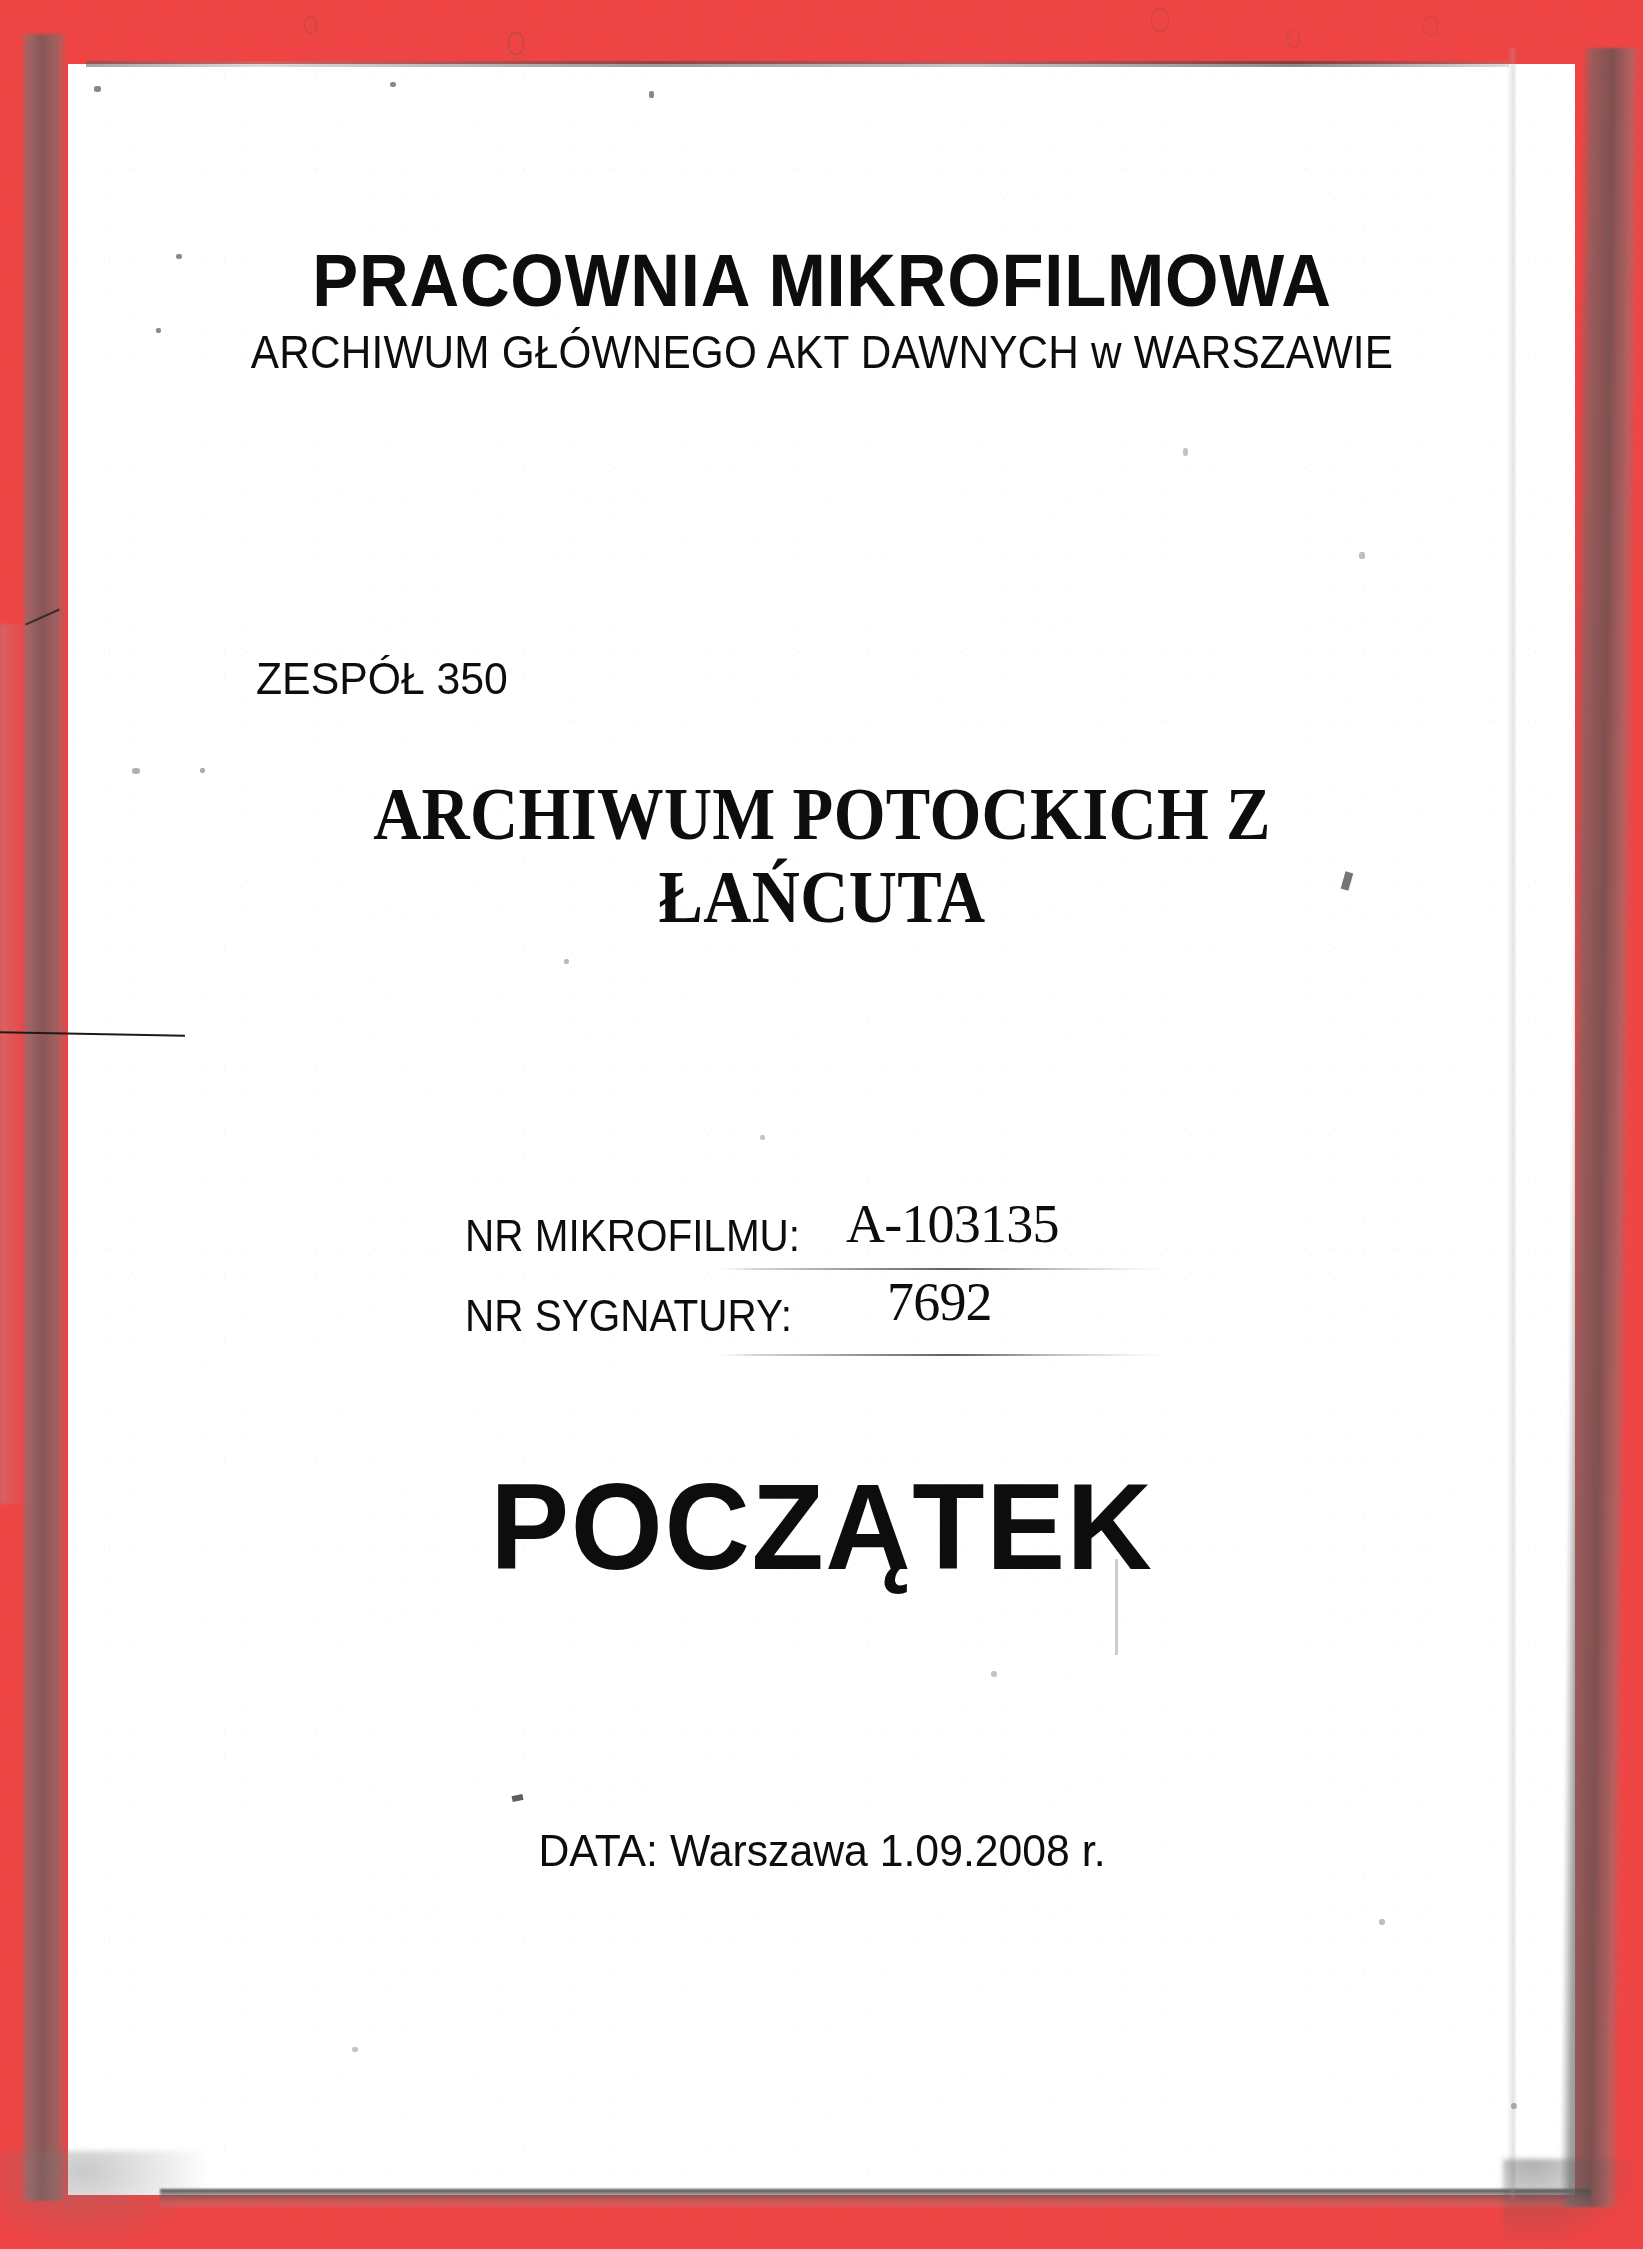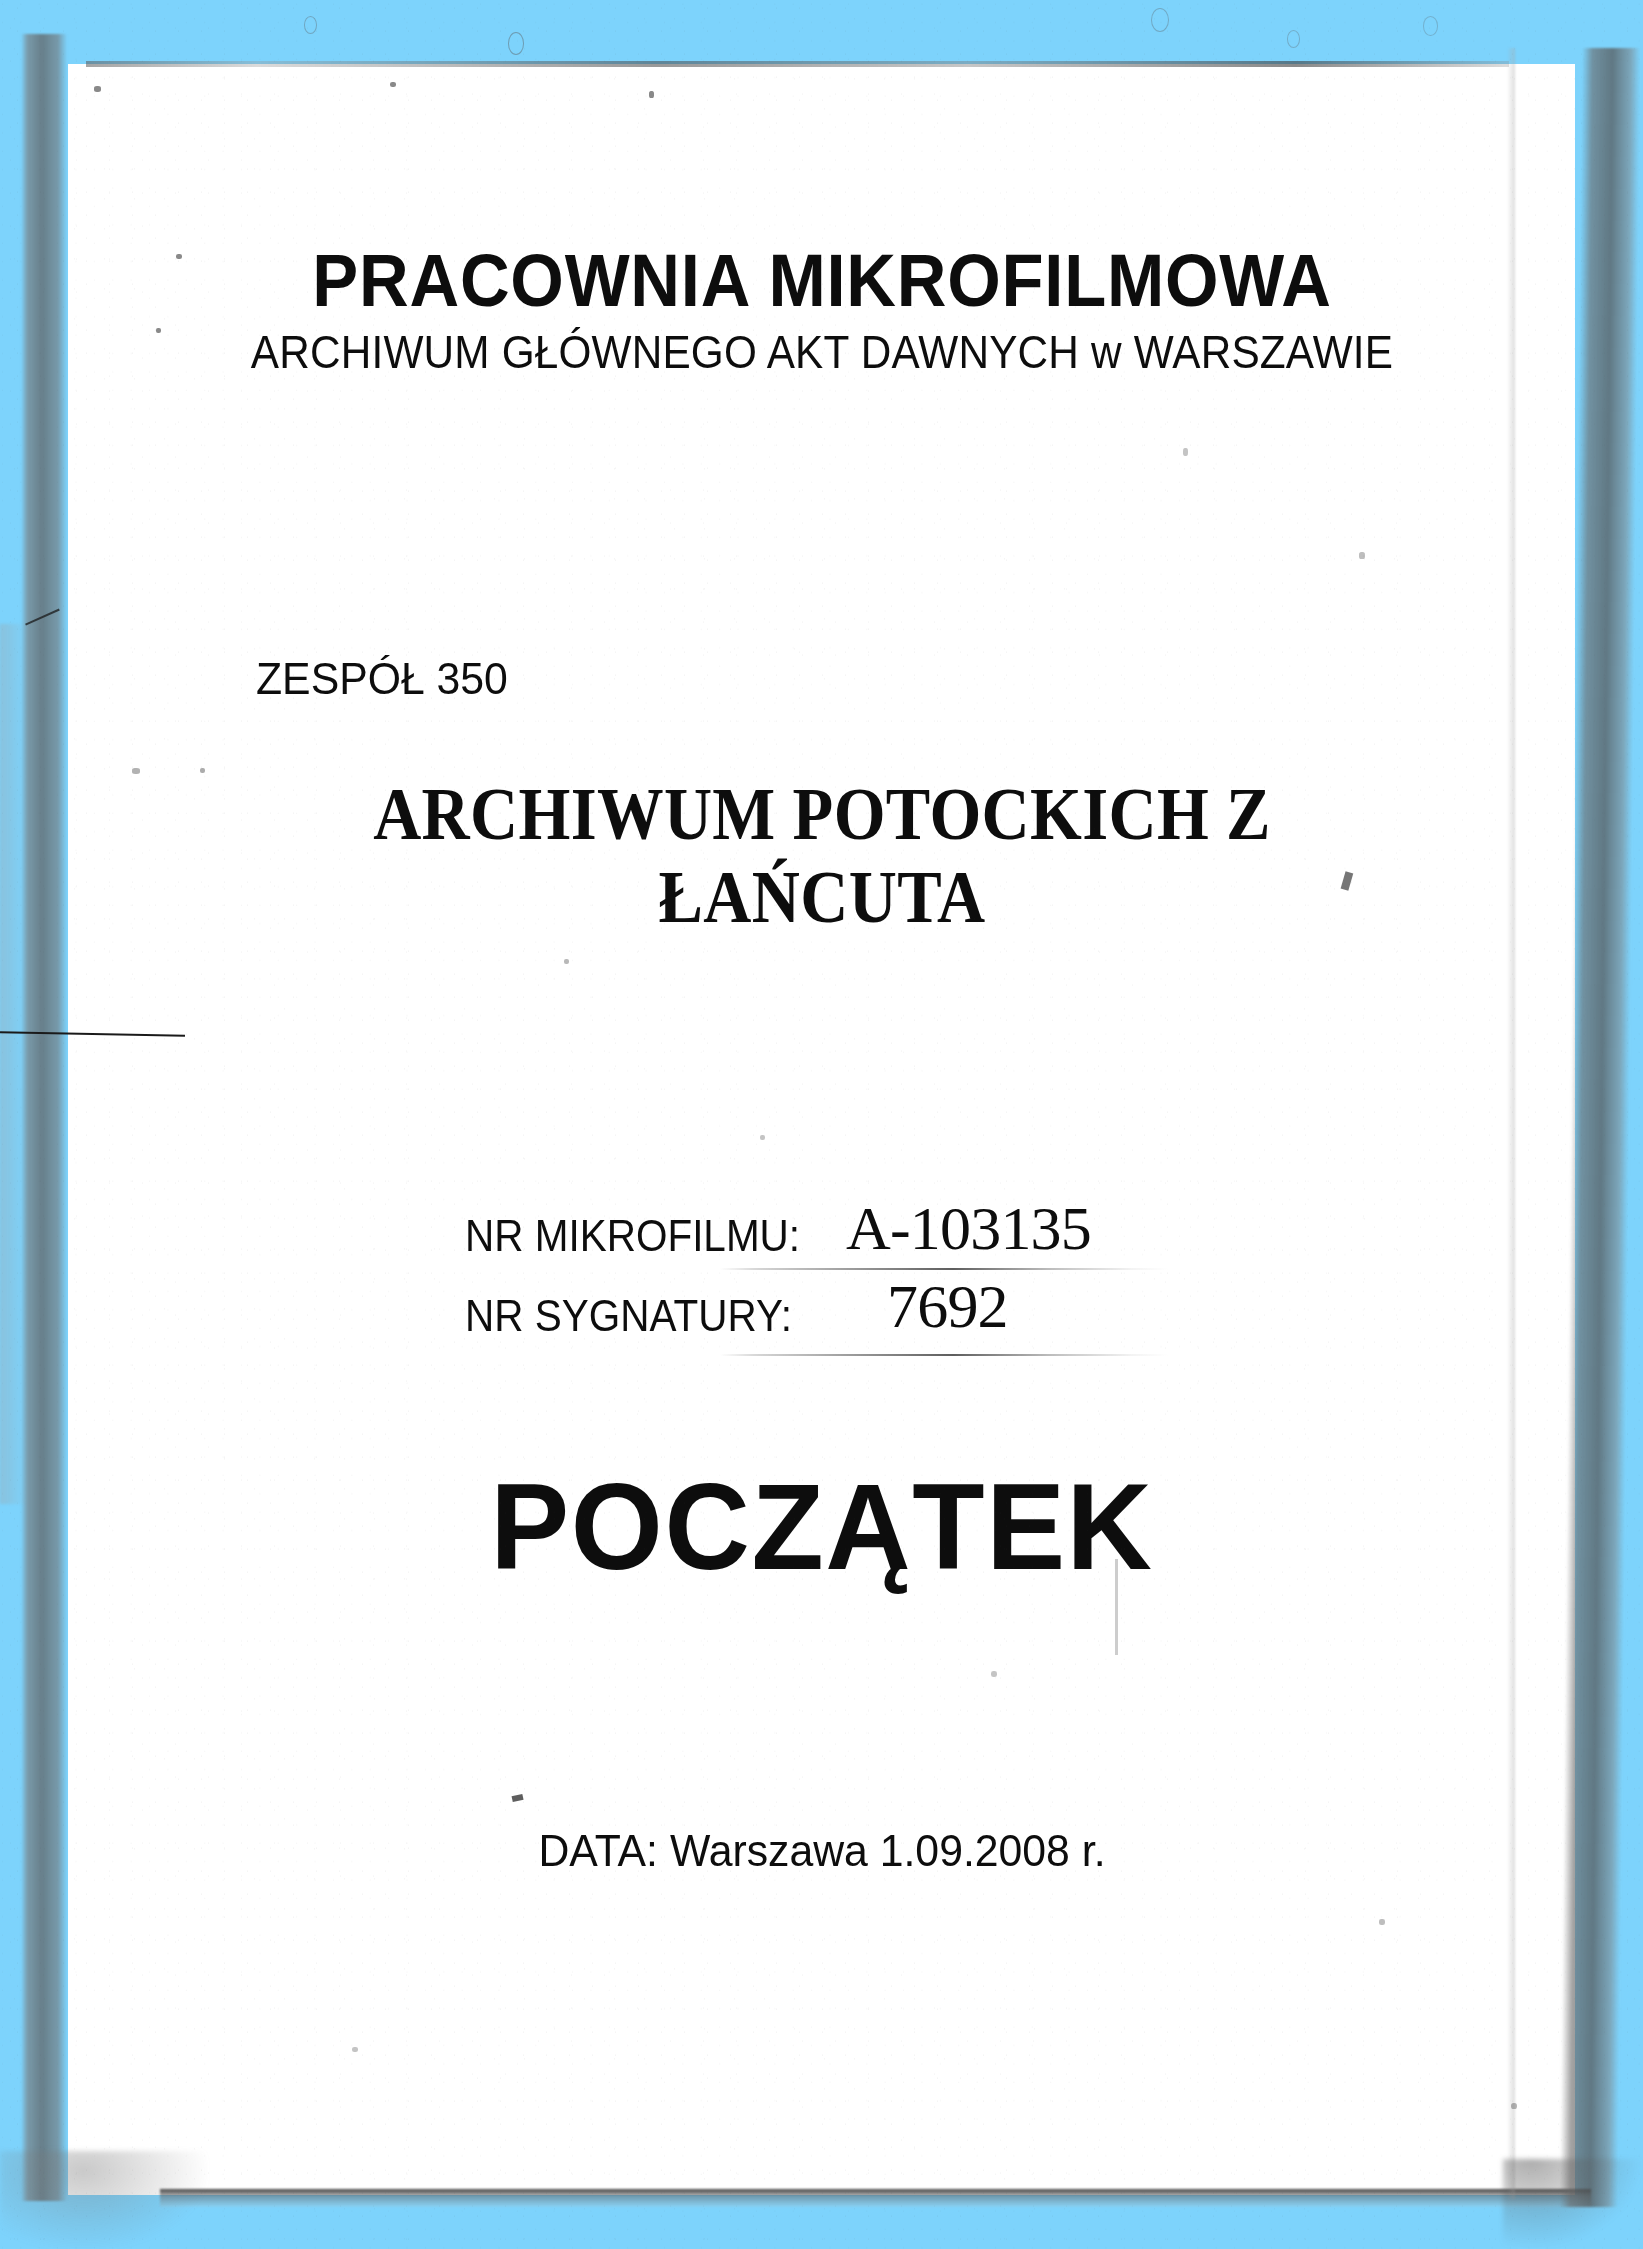--- a/index.html
+++ b/index.html
@@ -1,20 +1,20 @@
 <!DOCTYPE html>
 <html style="font-size:12.8px"><head>
 <meta charset="utf-8">
 <style>
   html,body{margin:0;padding:0;background:#ffffff;}
   body{width:1644px;height:2250px;position:relative;overflow:hidden;
        font-family:"Liberation Sans",sans-serif;color:#0d0d0d;}
 
   
-  #scan{position:absolute;inset:0;background:#7dd3fc;text-decoration:underline;}
+  #scan{position:absolute;inset:0;background:#ef4444;text-decoration:underline;}
 
   
   .paper{position:absolute;left:68px;top:64px;width:1507px;height:2131px;
          background:#ffffff;}
 
   
   .edge-top{position:absolute;left:86px;top:61px;width:1423px;height:5.6px;
       background:linear-gradient(90deg,
         rgba(90,90,90,.55) 0%, rgba(150,150,150,.35) 12%,
         rgba(70,70,70,.55) 40%, rgba(120,120,120,.42) 62%,
@@ -79,21 +79,21 @@
       transform:scaleX(.90);transform-origin:50% 50%;}
   .t-coll1{top:772px;}
   .t-coll2{top:855px;}
 
   .lbl{font-size:44px;font-weight:normal;transform:scaleX(.92);
        transform-origin:0 50%;position:absolute;}
   .lbl1{left:465px;top:1211px;}
   .lbl2{left:465px;top:1291px;}
 
   .val{position:absolute;font-family:"Liberation Serif",serif;
-       font-weight:normal;font-size:62px;}
+       font-weight:normal;font-size:54px;}
   .val1{left:846px;top:1193px;letter-spacing:-0.8px;}
   .val2{left:887px;top:1271px;letter-spacing:-0.8px;}
 
   .t-poczatek{left:0;top:1457px;width:1644px;text-align:center;
       font-size:122px;font-weight:bold;letter-spacing:1.6px;
       transform:scaleX(.97);transform-origin:50% 50%;}
 
   .t-data{left:0;top:1825px;width:1644px;text-align:center;
       font-size:45px;font-weight:normal;
       transform:scaleX(.95);transform-origin:50% 50%;}

